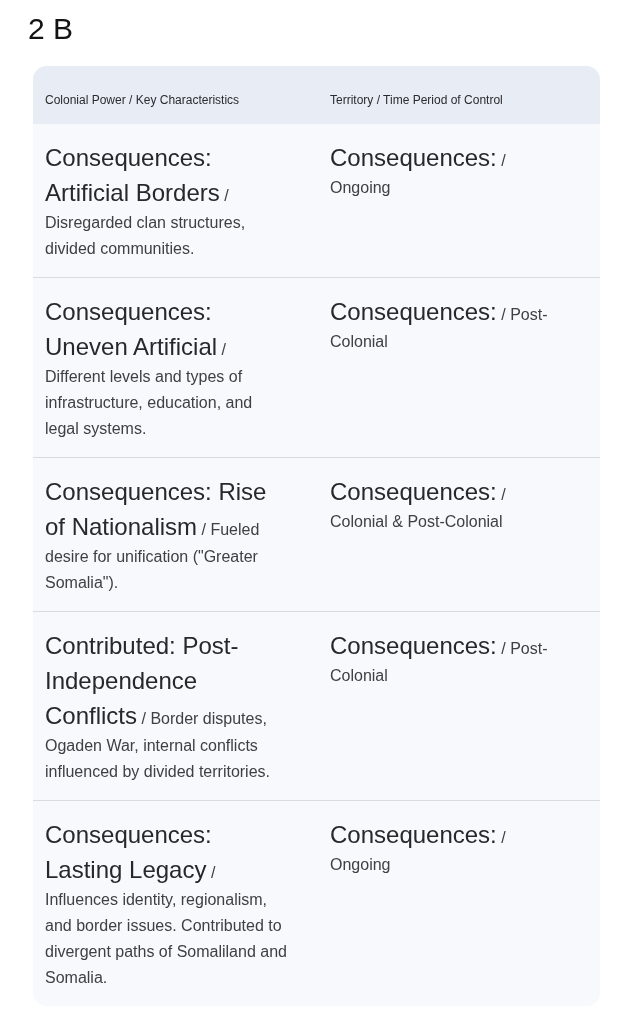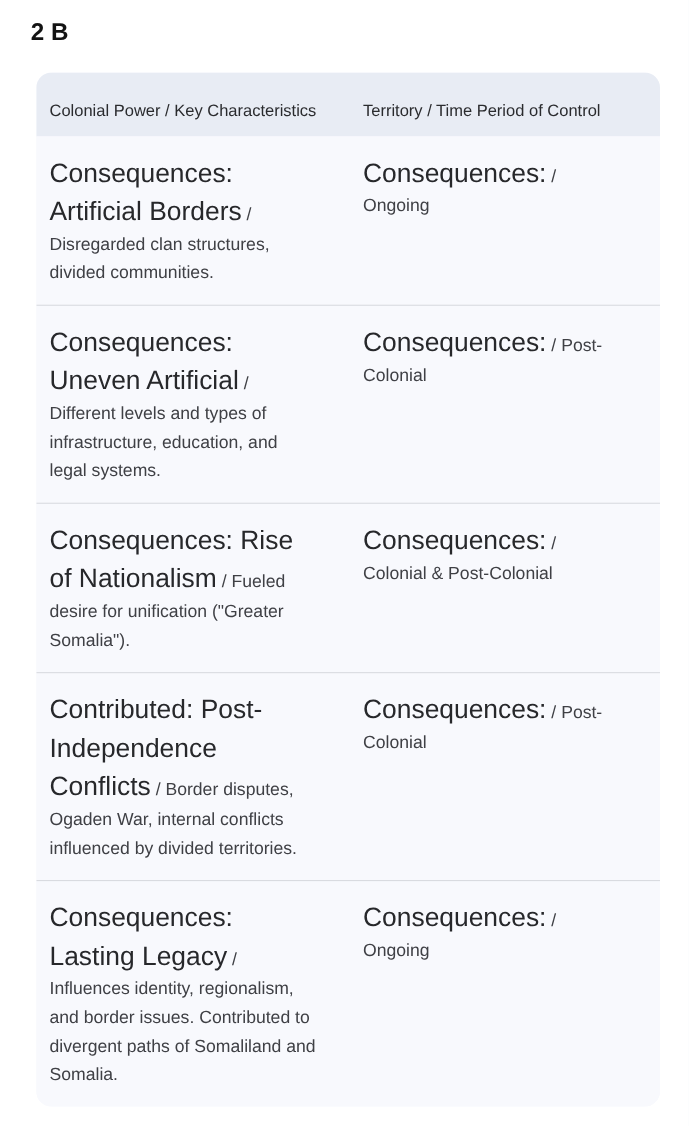--- a/index.html
+++ b/index.html
@@ -15,23 +15,23 @@
   html,body{margin:0;padding:0;}
   body{
     width:626px;
     height:1024px;
     background:var(--page-bg);
     font-family:"Liberation Sans", sans-serif;
     overflow:hidden;
   }
   .page-title{
     margin:10px 0 18px 28px;
-    font-size:22px;
+    font-size:30px;
     line-height:38px;
-    font-weight:700;
+    font-weight:400;
     color:var(--title-color);
   }
   .table{
     margin-left:33px;
     width:567px;
     border-radius:14px;
     overflow:hidden;
     background:var(--body-bg);
   }
   .row{
@@ -52,21 +52,21 @@
     line-height:26px;
     color:var(--text-secondary);
   }
   .cell.left{
     padding:16px 28px 15px 12px;
   }
   .cell.right{
     padding:16px 33px 15px 12px;
   }
   .row.header .cell{
-    font-size:15px;
+    font-size:12px;
     line-height:27px;
     font-weight:500;
     color:#2a2b2e;
   }
   .row.header .cell.left{
     padding:21px 20px 10px 12px;
   }
   .row.header .cell.right{
     padding:21px 33px 10px 12px;
   }

